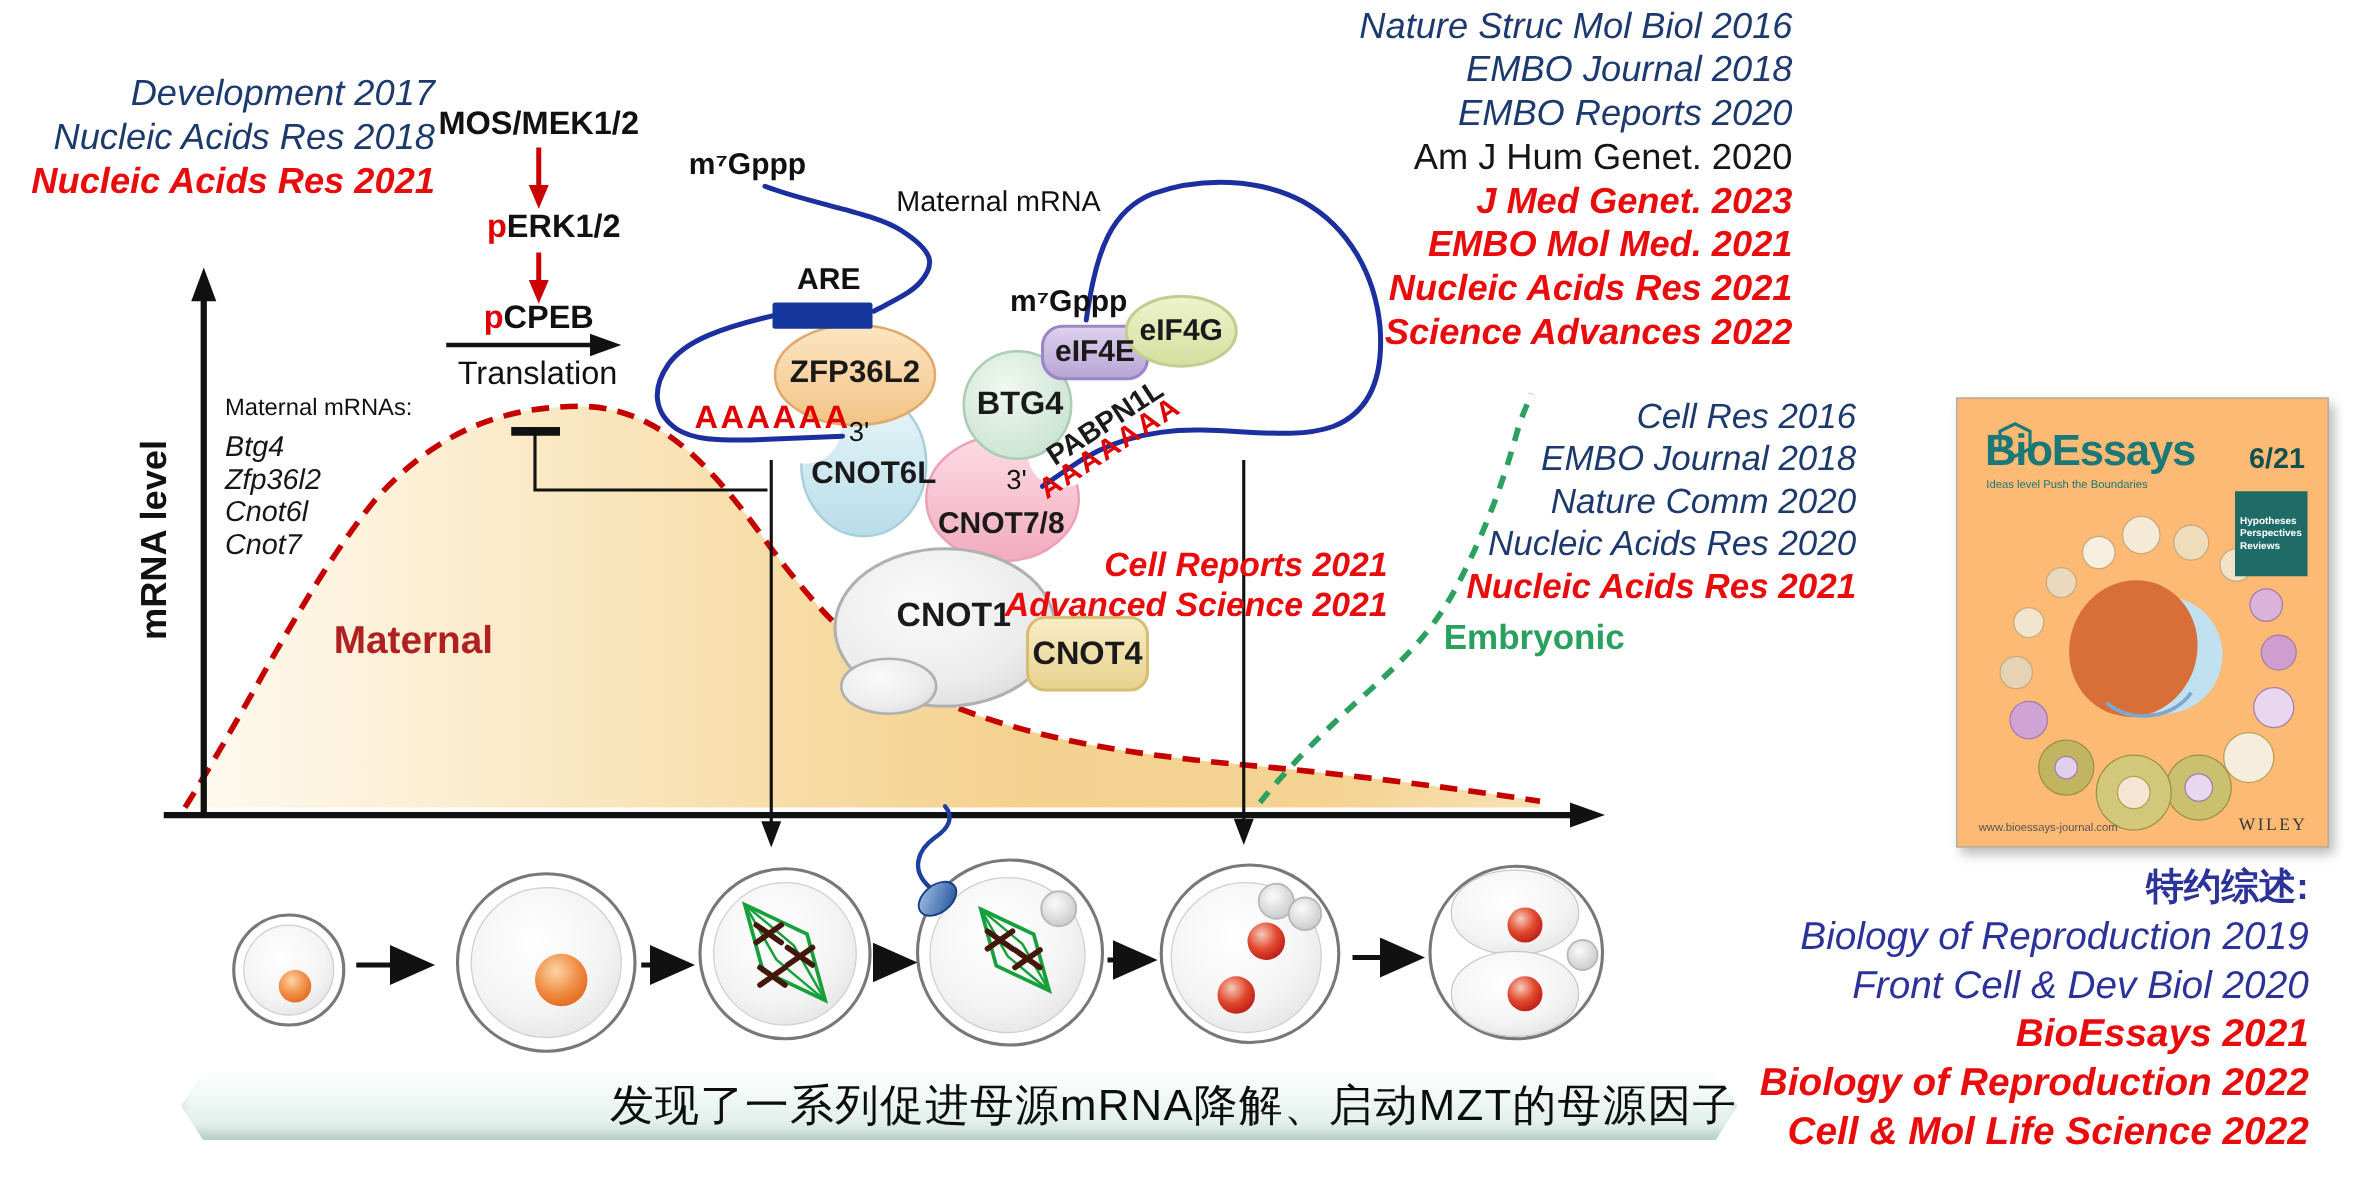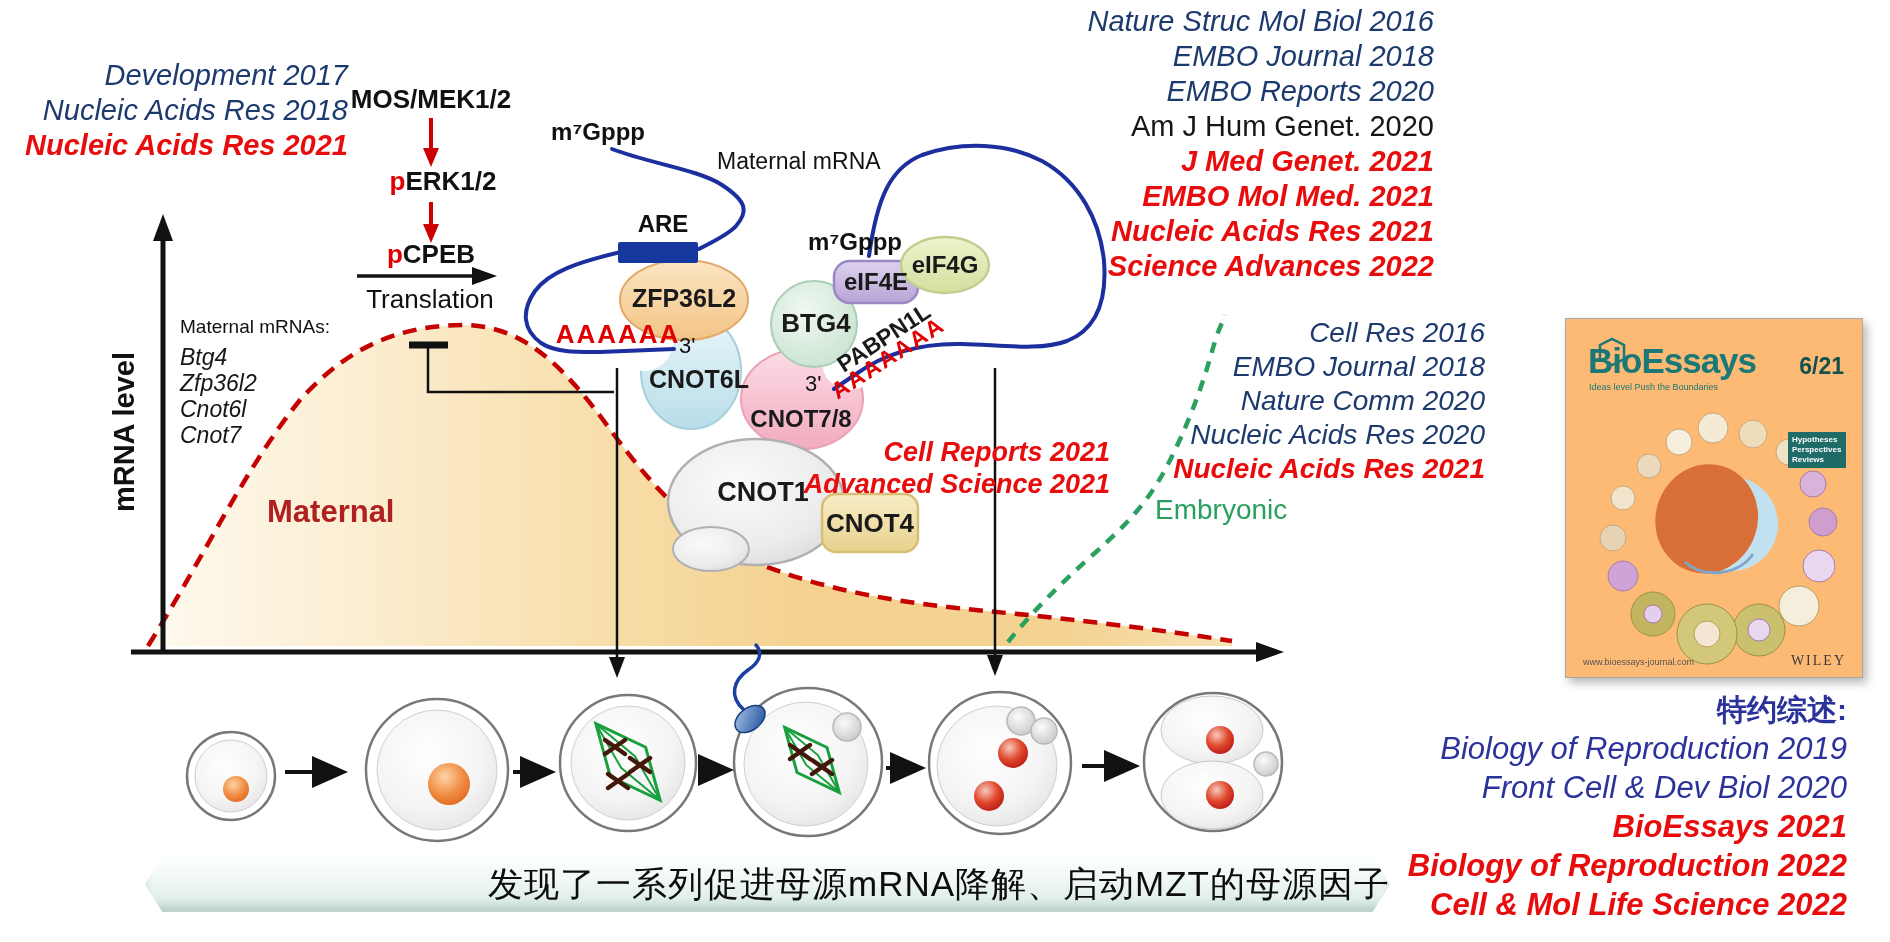--- a/index.html
+++ b/index.html
@@ -32,21 +32,21 @@
      clip-path:polygon(1.4% 0,98.6% 0,100% 50%,98.6% 100%,1.4% 100%,0 50%);
      display:flex;align-items:center;justify-content:flex-end;
      box-shadow:inset 0 -6px 8px #b9cfc8;}
   .banner-text{font-size:35px;color:#0d0d0d;letter-spacing:1px;}
   .cover{position:absolute;left:1565px;top:318px;width:298px;height:360px;background:#fdba74;
      border:1px solid #a8a8a8;box-shadow:4px 5px 9px rgba(0,0,0,.28);}
   .cover .logo{position:absolute;left:22px;top:22px;font-size:35px;font-weight:bold;color:var(--teal);letter-spacing:-1px;}
   .cover .issue{position:absolute;right:18px;top:34px;font-size:23px;font-weight:bold;color:#14504e;}
   .cover .tagline{position:absolute;left:23px;top:63px;font-size:9px;color:#1a7876;}
   .cover .infobox{position:absolute;right:16px;top:74px;width:58px;background:#1e6b68;color:#fff;
-     font-size:8px;font-weight:bold;line-height:10px;padding:3px 4px;margin-top:39px;}
+     font-size:8px;font-weight:bold;line-height:10px;padding:19px 4px;}
   .cover .website{position:absolute;left:17px;bottom:10px;font-size:9px;color:#555;}
   .cover .publisher{position:absolute;right:16px;bottom:8px;font-size:14px;letter-spacing:2px;
      font-family:"Liberation Serif",serif;color:#3a3a3a;}
   .reviews{position:absolute;right:43px;top:690px;text-align:right;font-size:31px;line-height:39px;}
   .reviews-heading{font-weight:bold;color:var(--royal);font-size:30px;}
 </style>
 </head>
 <body>
 
 <div class="stage">
@@ -262,21 +262,21 @@
 
   <span class="lbl" style="left:124px;top:432px;font-size:29px;font-weight:bold;transform:translate(-50%,-50%) rotate(-90deg);">mRNA level</span>
   <span class="lbl" style="left:180px;top:316px;font-size:19px;">Maternal mRNAs:</span>
   <div class="gene-list">
     <div>Btg4</div>
     <div>Zfp36l2</div>
     <div>Cnot6l</div>
     <div>Cnot7</div>
   </div>
   <span class="lbl" style="left:267px;top:494px;font-size:31px;font-weight:bold;color:var(--brickred);">Maternal</span>
-  <span class="lbl" style="left:1155px;top:494px;font-size:28px;font-weight:normal;color:var(--green);">Embryonic</span>
+  <span class="lbl" style="left:1155px;top:494px;font-size:28px;font-weight:bold;color:var(--green);">Embryonic</span>
 
   <span class="lbl ctr" style="left:598px;top:132px;font-size:24px;font-weight:bold;">m⁷Gppp</span>
   <span class="lbl" style="left:717px;top:148px;font-size:23px;">Maternal mRNA</span>
   <span class="lbl ctr" style="left:663px;top:224px;font-size:24px;font-weight:600;">ARE</span>
   <span class="lbl ctr polya" style="left:618px;top:334px;font-size:26px;">AAAAAA</span>
   <span class="lbl" style="left:679px;top:333px;font-size:22px;">3'</span>
   <span class="lbl ctr" style="left:855px;top:242px;font-size:24px;font-weight:bold;">m⁷Gppp</span>
   <span class="lbl ctr polya" style="left:888px;top:358px;font-size:23px;transform:translate(-50%,-50%) rotate(-33deg);">AAAAAAA</span>
   <span class="lbl" style="left:805px;top:371px;font-size:22px;">3'</span>
 
@@ -288,21 +288,21 @@
   <span class="lbl protein-lbl" style="left:884px;top:338px;font-size:23px;transform:translate(-50%,-50%) rotate(-33deg);">PABPN1L</span>
   <span class="lbl protein-lbl" style="left:801px;top:419px;font-size:24px;">CNOT7/8</span>
   <span class="lbl protein-lbl" style="left:763px;top:492px;font-size:27px;">CNOT1</span>
   <span class="lbl protein-lbl" style="left:870px;top:523px;font-size:26px;">CNOT4</span>
 
   <div class="cites cites-topright">
     <div class="cite" data-clr="navy">Nature Struc Mol Biol 2016</div>
     <div class="cite" data-clr="navy">EMBO Journal 2018</div>
     <div class="cite" data-clr="navy">EMBO Reports 2020</div>
     <div class="cite" data-clr="black">Am J Hum Genet. 2020</div>
-    <div class="cite" data-clr="red">J Med Genet. 2021</div>
+    <div class="cite" data-clr="red">J Med Genet. 2023</div>
     <div class="cite" data-clr="red">EMBO Mol Med. 2021</div>
     <div class="cite" data-clr="red">Nucleic Acids Res 2021</div>
     <div class="cite" data-clr="red">Science Advances 2022</div>
   </div>
 
   <div class="cites cites-midright">
     <div class="cite" data-clr="navy">Cell Res 2016</div>
     <div class="cite" data-clr="navy">EMBO Journal 2018</div>
     <div class="cite" data-clr="navy">Nature Comm 2020</div>
     <div class="cite" data-clr="navy">Nucleic Acids Res 2020</div>

